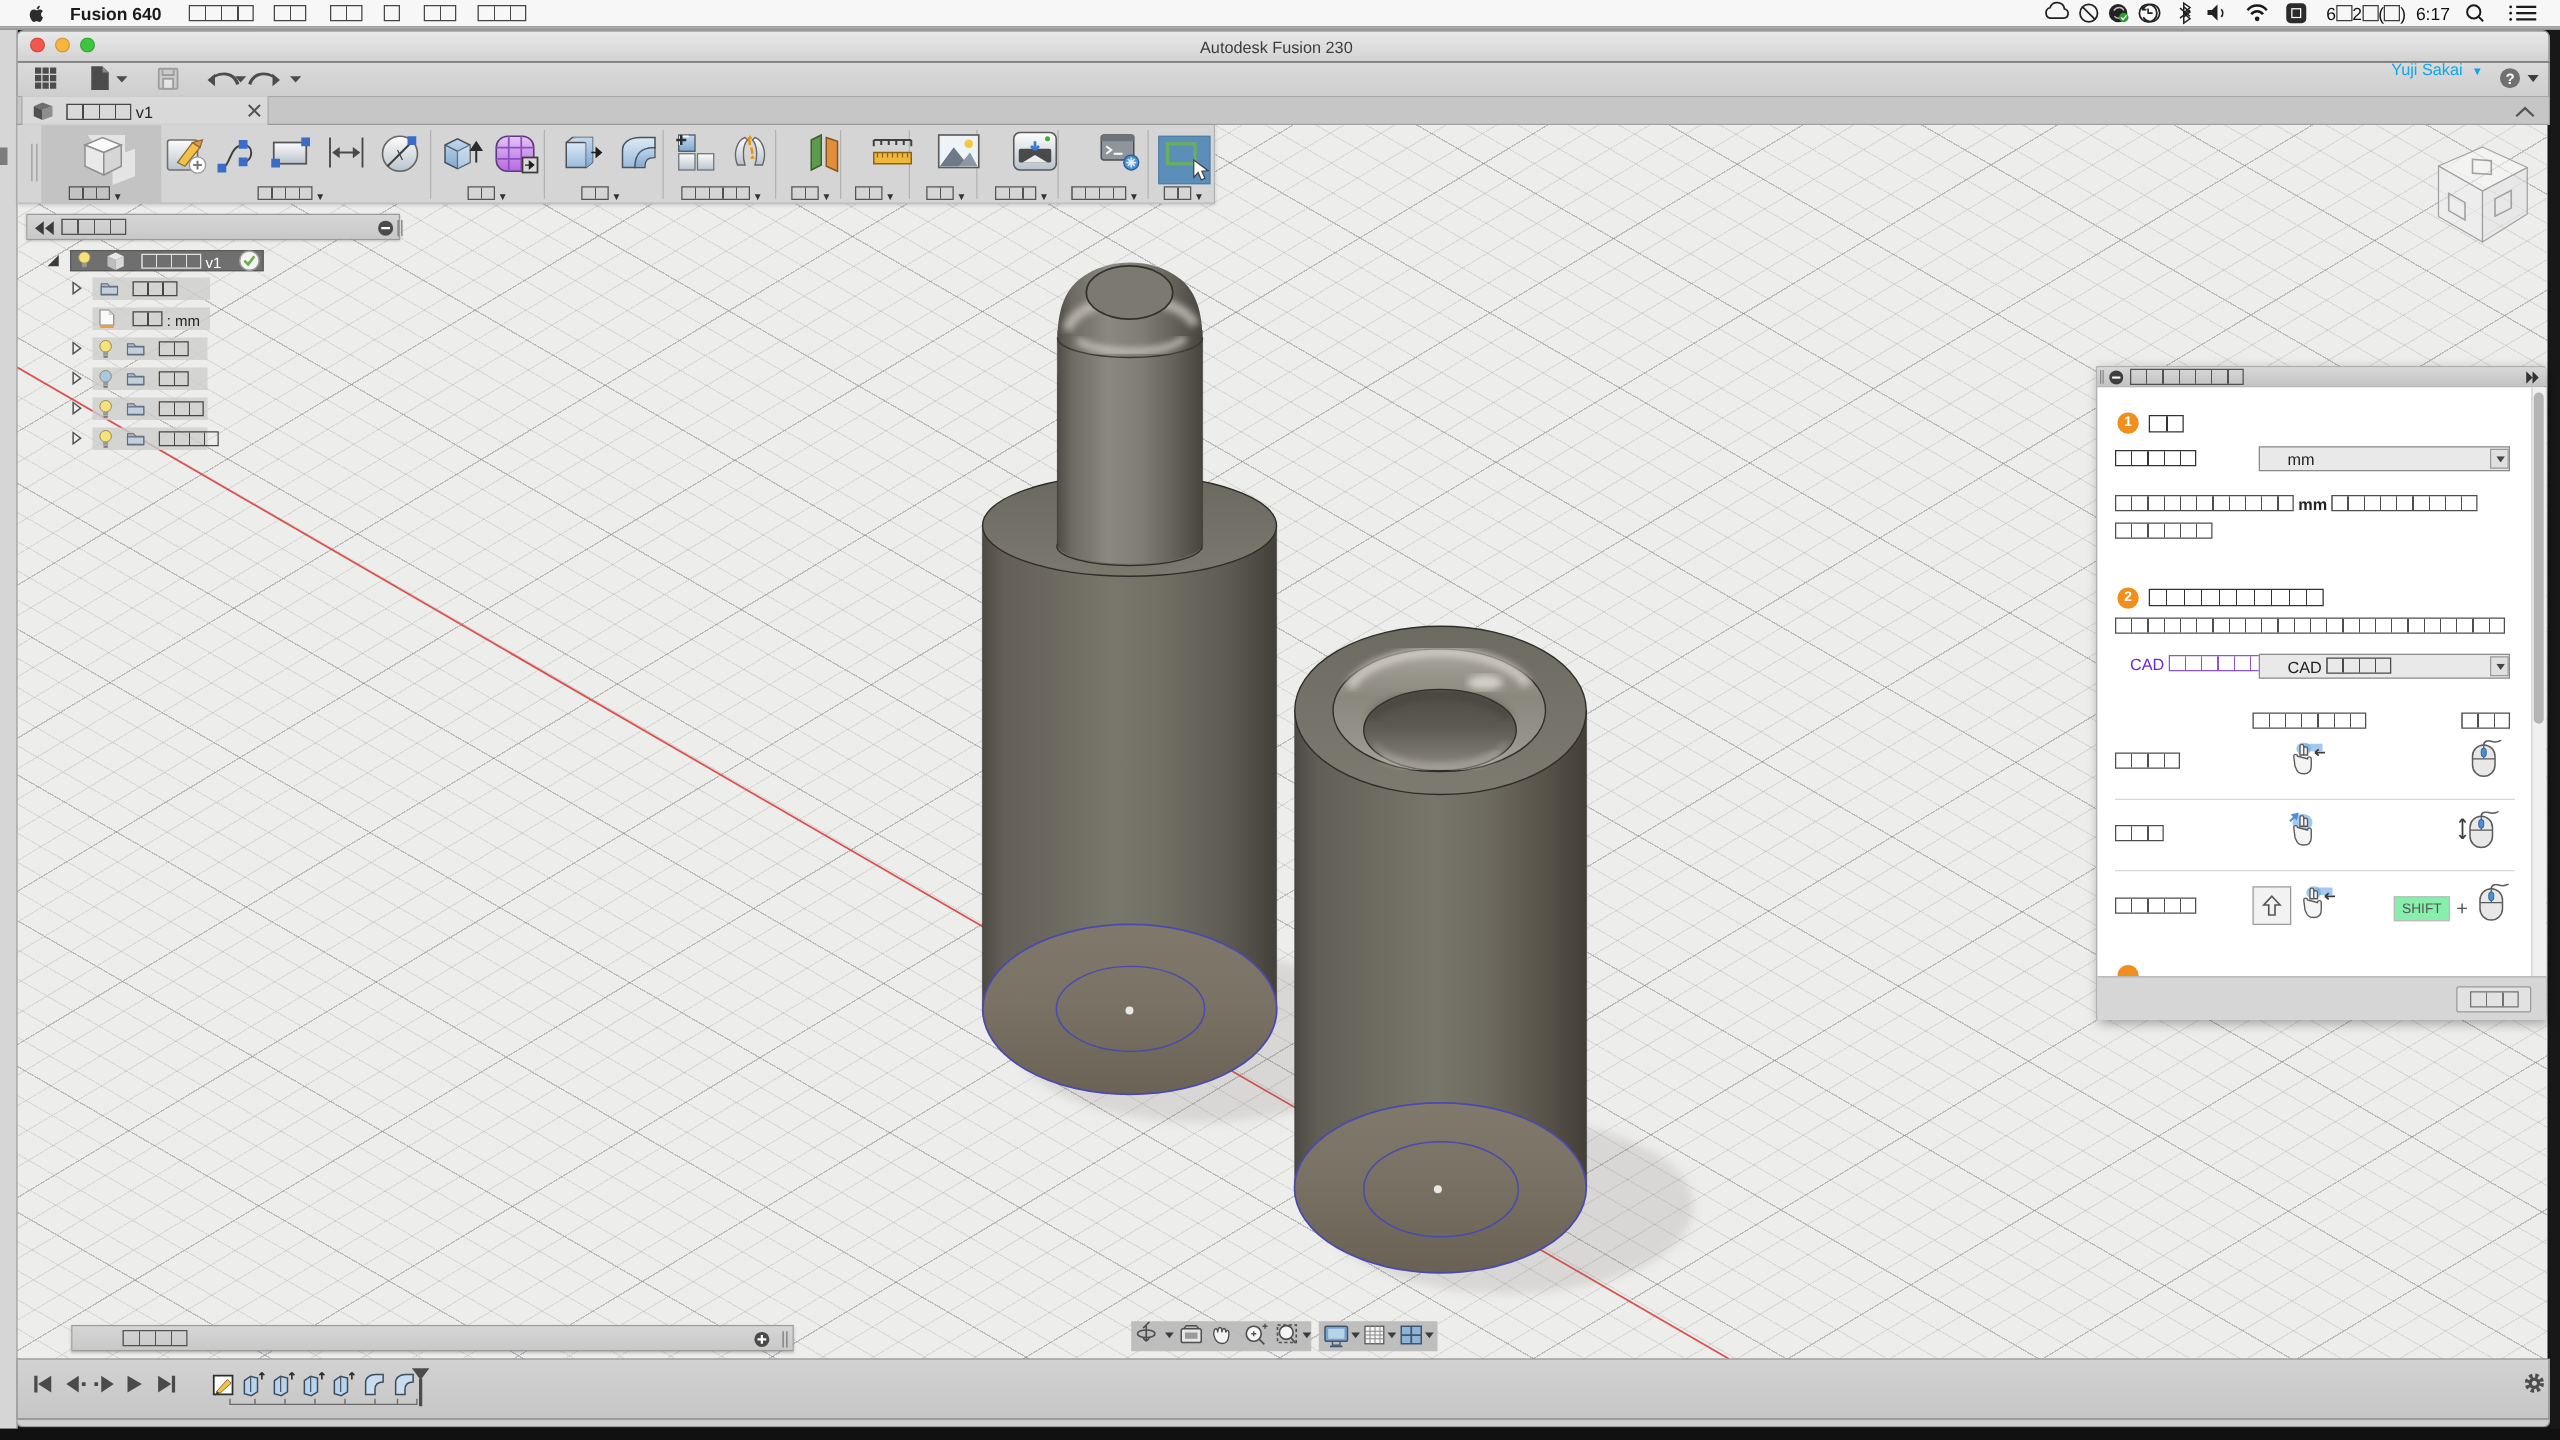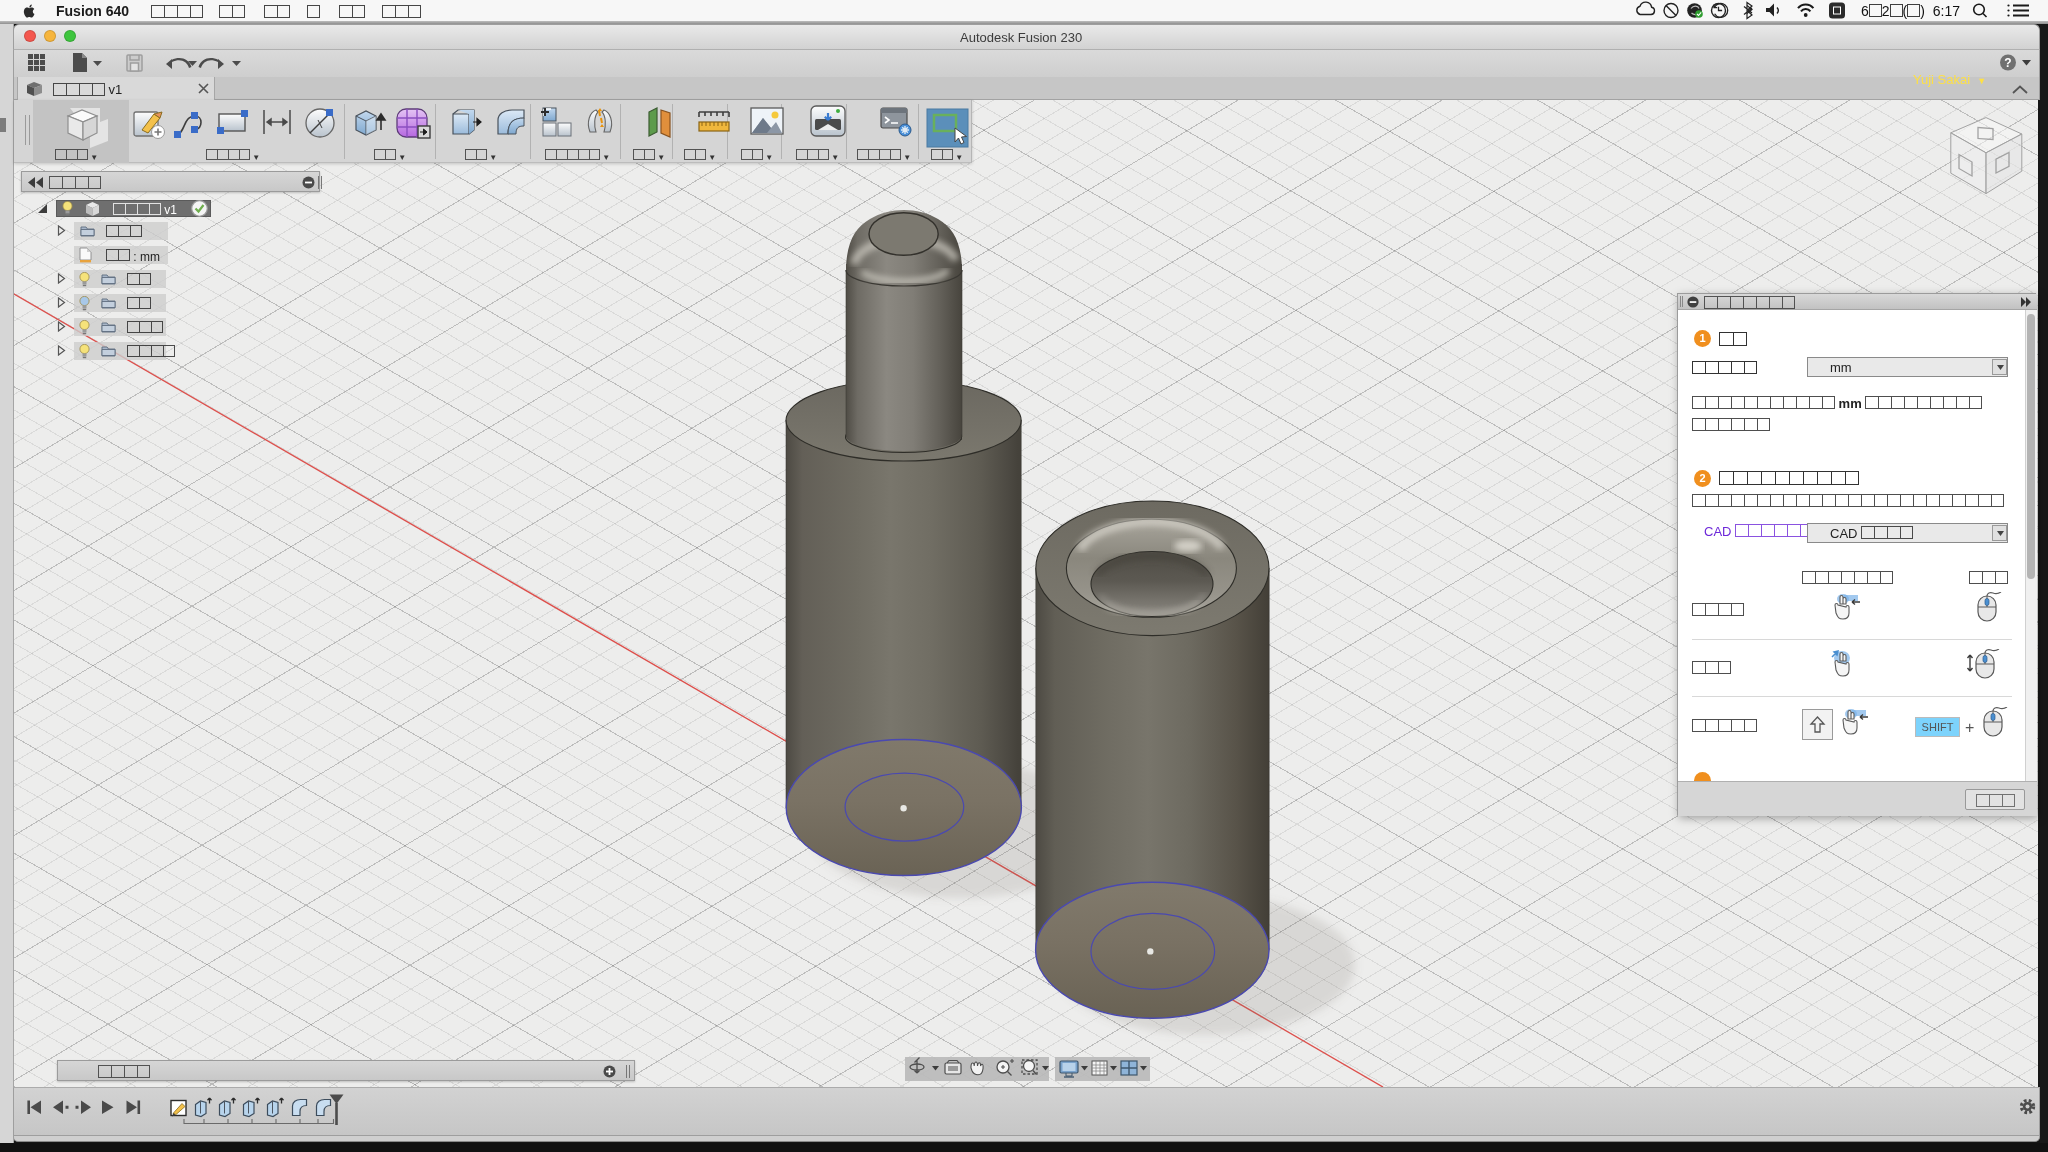--- a/index.html
+++ b/index.html
@@ -683,33 +683,33 @@
     </div>
     <svg class="ab" style="left:160px;top:413px" width="34" height="30" viewBox="0 0 34 30">
       <ellipse cx="13" cy="7" rx="6" ry="5" fill="#7ab2e8" opacity=".7"></ellipse>
       <rect x="14" y="3" width="14" height="6" fill="#7ab2e8" opacity=".7"></rect>
       <g fill="#f5f5f5" stroke="#5a5a5a" stroke-width="1.1">
         <path d="M10 12v-7c0-2 3-2 3 0v7zM13 12v-5c0-2 3-2 3 0v5z"></path>
         <path d="M8 13c0-2-3-2-3 0l1 8c2 5 3 6 7 6s6-2 6-6v-6c0-2-3-2-3 0z"></path>
       </g>
       <path d="M22 10h8M22 10l3-2.5M22 10l3 2.5" stroke="#3c3c3c" stroke-width="1.4" fill="none"></path>
     </svg>
-    <div class="ab" style="left:237px;top:423px;width:45px;height:20px;background:#7dd3fc;border:1px solid #bbb;font-size:11px;color:#555;text-align:center;line-height:19px">SHIFT</div>
+    <div class="ab" style="left:237px;top:423px;width:45px;height:20px;background:#86efac;border:1px solid #bbb;font-size:11px;color:#555;text-align:center;line-height:19px">SHIFT</div>
     <div class="tx" style="left:287px;top:425px;color:#555">+</div>
     <svg class="ab" style="left:296px;top:413px" width="36" height="30" viewBox="0 0 36 30">
       <path d="M10 13c0-5 4-9 9-9s9 4 9 9v7c0 5-4 9-9 9s-9-4-9-9z" fill="#e8e8e8" stroke="#5a5a5a" stroke-width="1.2"></path>
       <path d="M10 15h18" stroke="#5a5a5a" stroke-width="1"></path>
       <path d="M19 4v11" stroke="#5a5a5a" stroke-width="1"></path>
       <rect x="17" y="6.5" width="4" height="7" rx="2" fill="#4a8fd0" stroke="#2c5a8c" stroke-width="0.7"></rect>
       <path d="M19 4c0-3 3-4 6-3 4 1.5 8-1 8-1" stroke="#5a5a5a" stroke-width="1.2" fill="none"></path>
     </svg>
     <div class="ab" style="left:16px;top:478px;width:17px;height:9px;border-radius:9px 9px 0 0;background:#f08f1e"></div>
     <div class="ab" style="left:0;top:487px;width:359px;height:35px;background:#d6d6d6;border-top:1px solid #b0b0b0">
       <div class="ab" style="left:287px;top:7px;width:60px;height:21px;background:#e2e2e2;border:1px solid #999;border-radius:2px;text-align:center">
         <div style="margin-top:3px"><i class="jp" style="width:39px;height:13px;color:#555;vertical-align:0px;background:repeating-linear-gradient(90deg,transparent 0 12px,currentColor 12px 13px)"></i></div>
       </div>
     </div>
   </div>
-<div class="tx" style="left:1913px;top:72px;font-size:13px;color:#fde047">Yuji Sakai&nbsp; <span style="font-size:9px">▼</span></div>
+<div class="tx" style="left:1913px;top:48px;font-size:13px;color:#0ea5e9">Yuji Sakai&nbsp; <span style="font-size:9px">▼</span></div>
 <svg class="ab" style="left:2000px;top:54px" width="34" height="17" viewBox="0 0 34 17">
 <circle cx="8" cy="8.5" r="8" fill="#707070"></circle>
     <text x="8" y="13" font-size="12" font-weight="bold" fill="#fff" text-anchor="middle" font-family="Liberation Sans">?</text>
 <path d="M22 6h9l-4.5 5.5z" fill="#3c3c3c"></path>
   </svg>
 </body></html>

